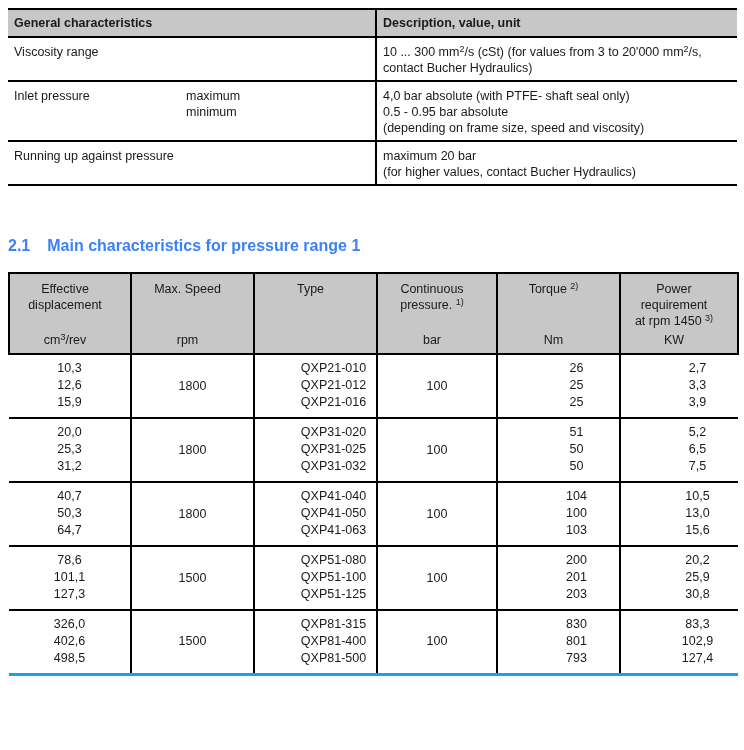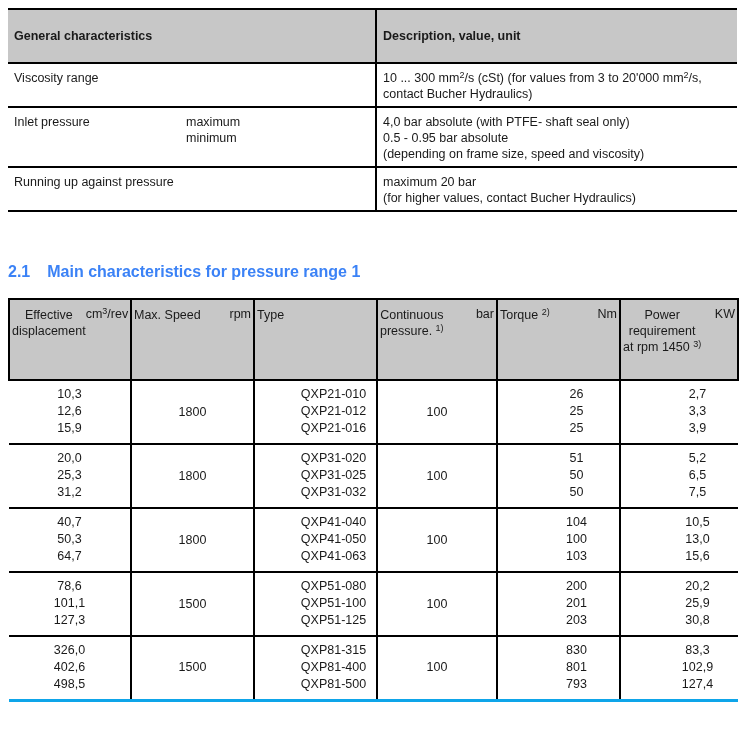--- a/index.html
+++ b/index.html
@@ -13,21 +13,21 @@
   
   table.t1 {
     border-collapse: collapse; table-layout: fixed;
     margin: 8px 7px 0 8px; width: 729px;
   }
   .t1 col.c1 { width: 368px; }
   .t1 col.c2 { width: 361px; }
   .t1 th {
     background: #c7c7c7; font-weight: bold; text-align: left;
     border-top: 2px solid #000; border-bottom: 2px solid #000;
-    height: 26px; padding: 13px 6px; vertical-align: middle; margin-left: 32px;
+    height: 26px; padding: 0 6px; vertical-align: middle; margin-left: 32px;
   }
   .t1 td {
     border-bottom: 2px solid #000; vertical-align: top;
     padding: 6px 6px 4px 6px; line-height: 16px;
   }
   .t1 th:first-child, .t1 td:first-child { border-right: 2px solid #000; }
   .t1 tr.r-visc  { height: 36px; }
   .t1 tr.r-inlet { height: 52px; }
   .t1 tr.r-run   { height: 44px; }
   .lblflex { display: flex; }
@@ -50,22 +50,22 @@
   .t2 col.mc2 { width: 123px; }
   .t2 col.mc3 { width: 123px; }
   .t2 col.mc4 { width: 120px; }
   .t2 col.mc5 { width: 123px; }
   .t2 col.mc6 { width: 118px; }
   .t2 th {
     background: #c7c7c7; border: 2px solid #000; font-weight: normal;
     height: 79px; padding: 0; vertical-align: top; text-align: center;
   }
   .hwrap {
-    display: flex; flex-direction: row; justify-content: space-between;
-    height: 100%; box-sizing: border-box; padding: 7px 2px 5px 2px;
+    display: flex; flex-direction: column; justify-content: space-between;
+    height: 100%; box-sizing: border-box; padding: 7px 12px 5px 2px;
   }
   .ht { line-height: 16px; }
   .hu { line-height: 15px; min-height: 15px; }
   .t2 td {
     border-bottom: 2px solid #000; text-align: center;
     vertical-align: top; padding: 5px 0 0 0; line-height: 17px;
   }
   .t2 td + td { border-left: 2px solid #000; padding-left: 36px; }
   .t2 td.mid { vertical-align: middle; padding: 0; }
   .t2 tbody tr { height: 64px; }

